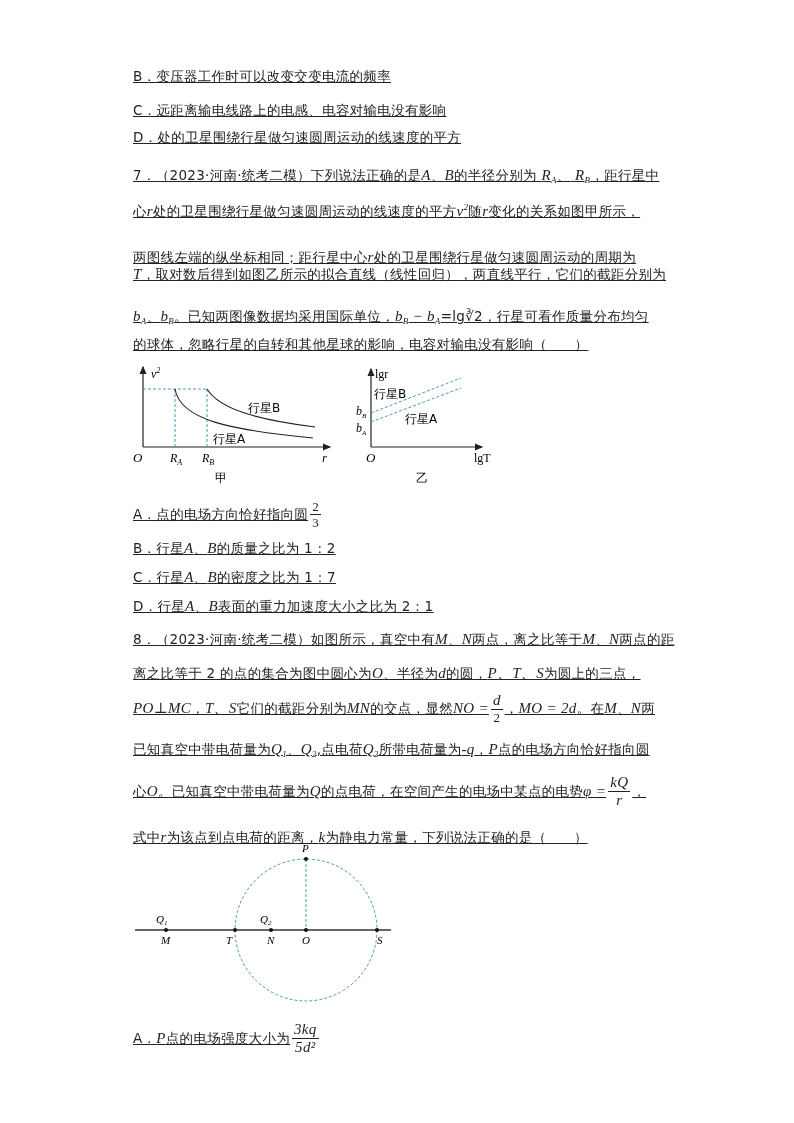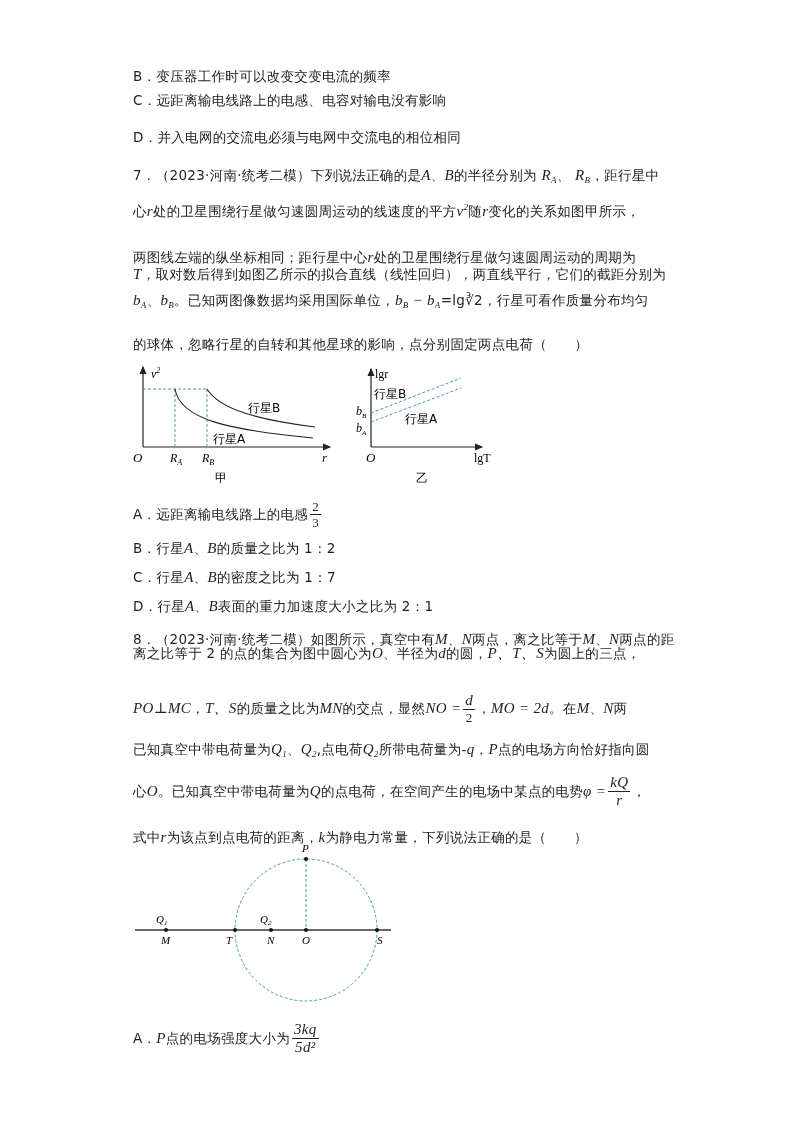--- a/index.html
+++ b/index.html
@@ -1,55 +1,55 @@
 <!DOCTYPE html>
 <html><head>
 <meta charset="utf-8">
 <style>
   html, body { margin: 0; padding: 0; background: #ffffff; }
   body { width: 794px; height: 1123px; position: relative; overflow: hidden;
          font-family: "DejaVu Sans", "Liberation Sans", sans-serif; color: #222; }
-  .line { position: absolute; left: 133px; font-size: 13.5px; white-space: nowrap; letter-spacing: 0.3px; }
+  .line { position: absolute; left: 133px; font-size: 13.5px; white-space: nowrap; letter-spacing: 0.3px; text-decoration: underline; }
   .i { font-family: "Liberation Serif", "DejaVu Serif", serif; font-style: italic; font-size: 15px; }
   .sub { font-size: 9px; vertical-align: -3px; }
   .sup { font-size: 9px; vertical-align: 6px; }
   .frac { display: inline-block; vertical-align: middle; text-align: center; line-height: 1; margin: 0 2px;
           font-family: "Liberation Serif", "DejaVu Serif", serif; font-size: 13px; }
   .frac > span { display: block; padding: 0 2px; }
   .frac > span.num { border-bottom: 1px solid #222; padding-bottom: 1px; }
   .frac > span.den { padding-top: 1px; }
   svg { position: absolute; overflow: visible; }
   svg text { font-family: "Liberation Serif", "DejaVu Serif", serif; }
   .cn { font-family: "DejaVu Sans", "Liberation Sans", sans-serif; font-style: normal; }
 </style>
 </head>
 <body>
 
 <div class="line" style="top:68px">B．变压器工作时可以改变交变电流的频率</div>
-<div class="line" style="top:92px">C．远距离输电线路上的电感、电容对输电没有影响</div>
-<div class="line" style="top:129px">D．并入电网的交流电必须与电网中交流电的相位相同</div>
+<div class="line" style="top:102px">C．远距离输电线路上的电感、电容对输电没有影响</div>
+<div class="line" style="top:129px">D．处的卫星围绕行星做匀速圆周运动的线速度的平方</div>
 
 <div class="line" style="top:167px">
   <span>7．</span><span>（2023·河南·统考二模）</span><span>下列说法正确的是</span><span class="i">A</span><span>、</span><span class="i">B</span><span>的半径分别为</span>
   <span class="i"><span>R</span><span class="sub">A</span></span><span>、</span>
   <span class="i"><span>R</span><span class="sub">B</span></span><span>，距行星中</span>
 </div>
 <div class="line" style="top:202px">
   <span>心</span><span class="i">r</span><span>处的卫星围绕行星做匀速圆周运动的线速度的平方</span><span class="i"><span>v</span><span class="sup">2</span></span><span>随</span><span class="i">r</span><span>变化的关系如图甲所示，</span>
 </div>
 <div class="line" style="top:249px">
   <span>两图线左端的纵坐标相同；距行星中心</span><span class="i">r</span><span>处的卫星围绕行星做匀速圆周运动的周期为</span>
 </div>
 <div class="line" style="top:266px">
   <span class="i">T</span><span>，取对数后得到如图乙所示的拟合直线（线性回归），两直线平行，它们的截距分别为</span>
 </div>
-<div class="line" style="top:292px">
+<div class="line" style="top:308px">
   <span class="i"><span>b</span><span class="sub">A</span></span><span>、</span><span class="i"><span>b</span><span class="sub">B</span></span><span>。已知两图像数据均采用国际单位，</span><span class="i"><span>b</span><span class="sub">B</span> − <span>b</span><span class="sub">A</span></span><span>=lg</span><span>∛2</span><span>，行星可看作质量分布均匀</span>
 </div>
-<div class="line" style="top:336px">的球体，忽略行星的自转和其他星球的影响，点分别固定两点电荷（　　）</div>
+<div class="line" style="top:336px">的球体，忽略行星的自转和其他星球的影响，电容对输电没有影响（　　）</div>
 
 <svg style="left:125px; top:360px;" width="220" height="130" viewBox="125 360 220 130">
   <defs>
     <marker id="arr" markerWidth="8" markerHeight="8" refX="6" refY="4" orient="auto">
       <path d="M0,1 L7,4 L0,7 Z" fill="#222"></path>
     </marker>
   </defs>
   <line x1="143" y1="447" x2="143" y2="367" stroke="#222" stroke-width="1.2" marker-end="url(#arr)"></line>
   <line x1="143" y1="447" x2="330" y2="447" stroke="#222" stroke-width="1.2" marker-end="url(#arr)"></line>
   <line x1="143" y1="389" x2="207" y2="389" stroke="#4a9bb5" stroke-width="1" stroke-dasharray="3,2"></line>
@@ -81,40 +81,40 @@
   <text x="474" y="462" font-size="12">lgT</text>
   <text x="366" y="462" font-size="13" font-style="italic">O</text>
   <text x="356" y="415" font-size="12" font-style="italic"><tspan>b</tspan><tspan font-size="7" dy="3">B</tspan></text>
   <text x="356" y="432" font-size="12" font-style="italic"><tspan>b</tspan><tspan font-size="7" dy="3">A</tspan></text>
   <text x="374" y="398" font-size="12" class="cn">行星B</text>
   <text x="405" y="423" font-size="12" class="cn">行星A</text>
   <text x="416" y="482" font-size="12" class="cn">乙</text>
 </svg>
 
 <div class="line" style="top:500px">
-  <span>A．远距离输电线路上的电感</span><span class="frac"><span class="num">2</span><span class="den">3</span></span>
+  <span>A．点的电场方向恰好指向圆</span><span class="frac"><span class="num">2</span><span class="den">3</span></span>
 </div>
 <div class="line" style="top:540px">
   <span>B．行星</span><span class="i">A</span><span>、</span><span class="i">B</span><span>的质量之比为 1：2</span>
 </div>
 <div class="line" style="top:569px">
   <span>C．行星</span><span class="i">A</span><span>、</span><span class="i">B</span><span>的密度之比为 1：7</span>
 </div>
 <div class="line" style="top:598px">
   <span>D．行星</span><span class="i">A</span><span>、</span><span class="i">B</span><span>表面的重力加速度大小之比为 2：1</span>
 </div>
 
 <div class="line" style="top:631px">
   <span>8．</span><span>（2023·河南·统考二模）</span><span>如图所示，真空中有</span><span class="i">M</span><span>、</span><span class="i">N</span><span>两点，离之比等于</span><span class="i">M</span><span>、</span><span class="i">N</span><span>两点的距</span>
 </div>
-<div class="line" style="top:644px">
+<div class="line" style="top:664px">
   <span>离之比等于 2 的点的集合为图中圆心为</span><span class="i">O</span><span>、半径为</span><span class="i">d</span><span>的圆，</span><span class="i">P、T、S</span><span>为圆上的三点，</span>
 </div>
 <div class="line" style="top:693px">
-  <span class="i">PO⊥MC</span><span>，</span><span class="i">T、S</span><span>的质量之比为</span><span class="i">MN</span><span>的交点，显然</span><span class="i">NO =</span><span class="frac"><span class="num i">d</span><span class="den">2</span></span><span>，</span><span class="i">MO = 2d</span><span>。在</span><span class="i">M</span><span>、</span><span class="i">N</span><span>两</span>
+  <span class="i">PO⊥MC</span><span>，</span><span class="i">T、S</span><span>它们的截距分别为</span><span class="i">MN</span><span>的交点，显然</span><span class="i">NO =</span><span class="frac"><span class="num i">d</span><span class="den">2</span></span><span>，</span><span class="i">MO = 2d</span><span>。在</span><span class="i">M</span><span>、</span><span class="i">N</span><span>两</span>
 </div>
 <div class="line" style="top:741px">
   <span>已知真空中带电荷量为</span><span class="i"><span>Q</span><span class="sub">1</span></span><span>、</span><span class="i"><span>Q</span><span class="sub">2</span></span><span>,点电荷</span><span class="i"><span>Q</span><span class="sub">2</span></span><span>所带电荷量为</span><span class="i">-q</span><span>，</span><span class="i">P</span><span>点的电场方向恰好指向圆</span>
 </div>
 <div class="line" style="top:775px">
   <span>心</span><span class="i">O</span><span>。已知真空中带电荷量为</span><span class="i">Q</span><span>的点电荷，在空间产生的电场中某点的电势</span><span class="i">φ =</span><span class="frac"><span class="num i">kQ</span><span class="den i">r</span></span><span>，</span>
 </div>
 <div class="line" style="top:829px">
   <span>式中</span><span class="i">r</span><span>为该点到点电荷的距离，</span><span class="i">k</span><span>为静电力常量，下列说法正确的是（　　）</span>
 </div>

